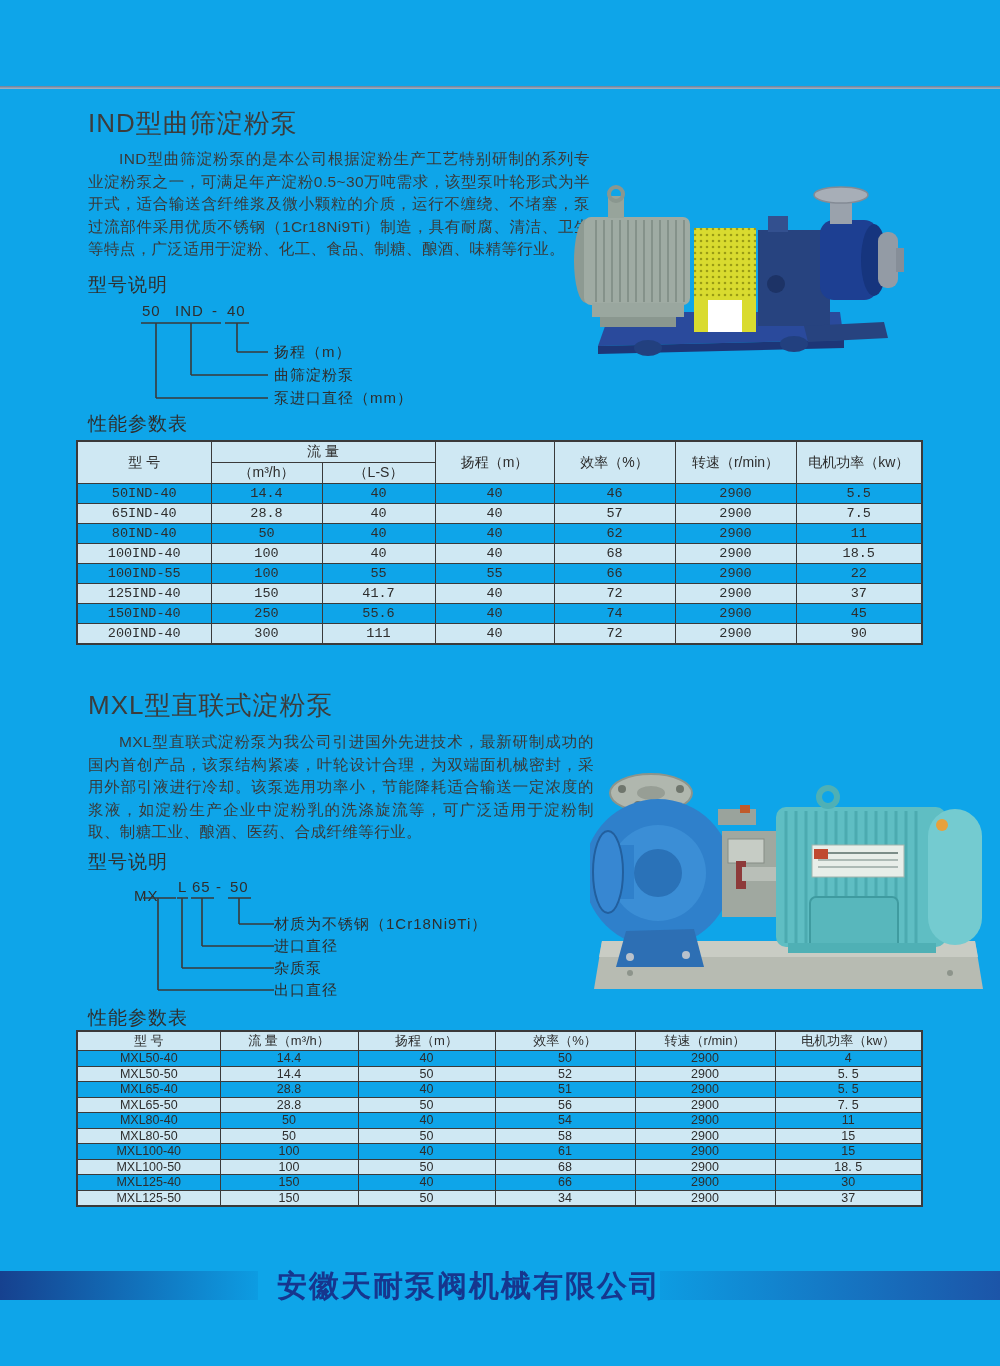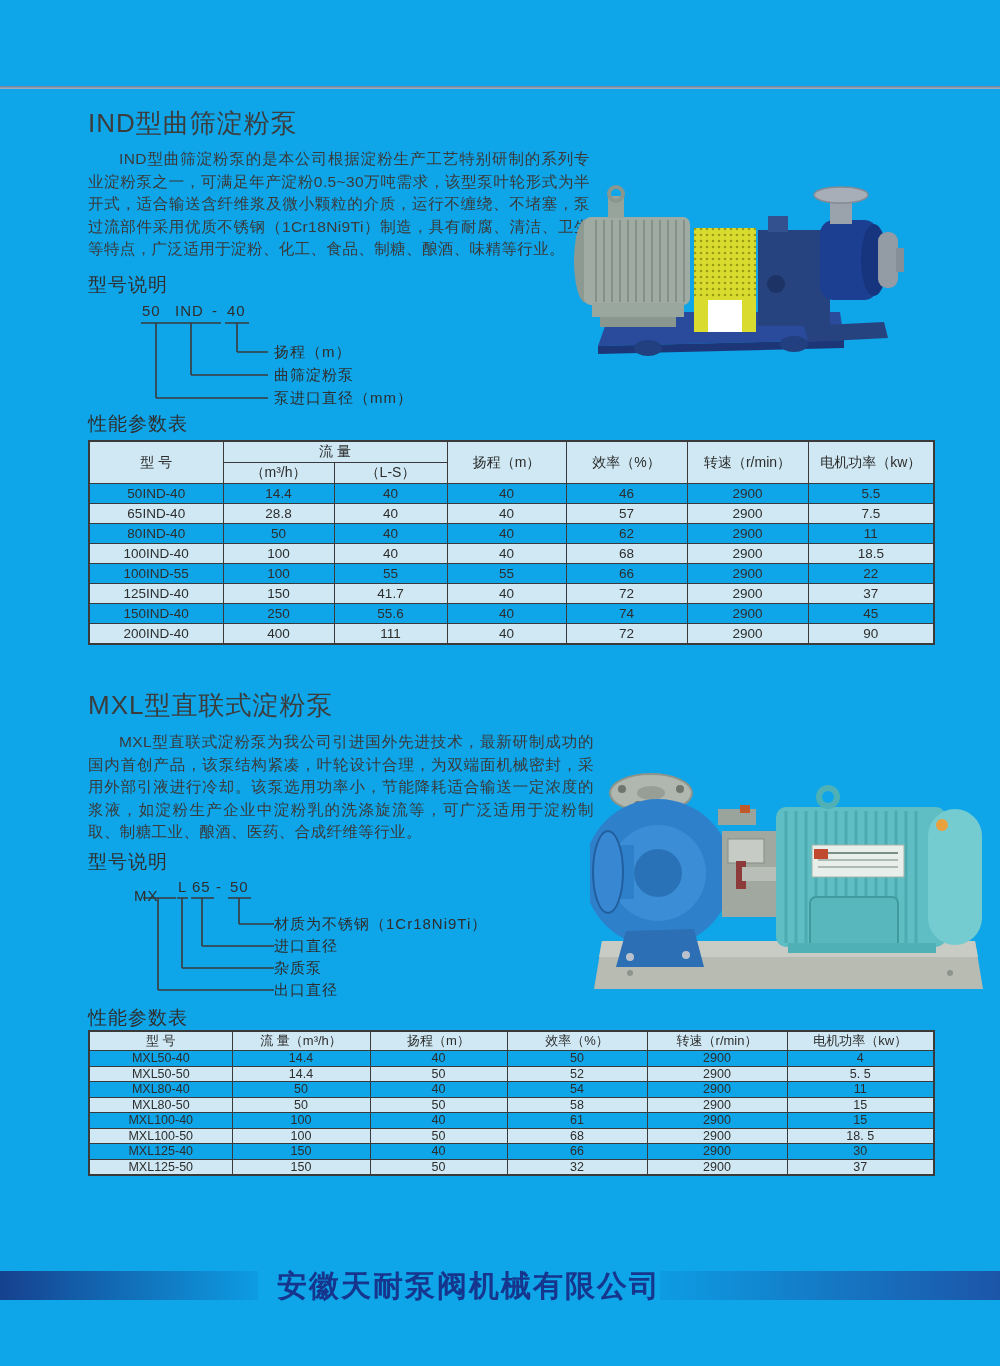--- a/index.html
+++ b/index.html
@@ -35,28 +35,28 @@
   .diagram2{top:878px;width:480px;height:128px;}
   .diagram .dlines{position:absolute;left:0;top:0;}
   .code{position:absolute;top:2px;font-size:15px;color:#2e2e2e;letter-spacing:1px;}
   .d1-p0{left:54px;} .d1-p1{left:87px;} .d1-p2{left:124px;} .d1-p3{left:139px;}
   .d2-p0{left:46px;top:0;margin-top:9px;} .d2-p1{left:90px;top:0;} .d2-p2{left:104px;top:0;}
   .d2-p3{left:128px;top:0;} .d2-p4{left:142px;top:0;}
   .dlabel{position:absolute;left:186px;font-size:15px;color:#2e2e2e;letter-spacing:1px;white-space:nowrap;}
   .d1-l0{top:43px;} .d1-l1{top:66px;} .d1-l2{top:89px;}
   .d2-l0{top:37px;} .d2-l1{top:59px;} .d2-l2{top:81px;} .d2-l3{top:103px;}
 
-  .param-table{position:absolute;left:88px;width:845px;border-collapse:collapse;
+  .param-table{position:absolute;left:76px;width:845px;border-collapse:collapse;
     table-layout:fixed;border:2px solid #3a3a3a;}
   .param-table th,.param-table td{border:1px solid #3a3a3a;text-align:center;
     padding:0;color:#2d2d2d;font-weight:normal;overflow:hidden;white-space:nowrap;}
   .param-table th{background:#cfe8f3;}
   .t1{top:440px;}
   .t1 th{height:20px;font-size:14px;}
-  .t1 td{height:19px;font-size:13.5px;}
+  .t1 td{height:19px;font-size:13.5px;font-family:Liberation Mono, monospace;}
   .t1 tbody tr:nth-child(even) td{background:#cfe8f3;}
   .t2{top:1030px;}
   .t2 th{height:18px;font-size:13px;}
   .t2 td{height:14.5px;font-size:12.5px;line-height:14px;}
   .t2 tbody tr:nth-child(even) td{background:#cfe8f3;}
 
   .fbar{position:absolute;top:1271px;height:29px;}
   .fbar-left{left:0;width:258px;background:linear-gradient(90deg,#16418f,#0d9ce2);}
   .fbar-right{left:660px;width:340px;background:linear-gradient(90deg,#0d9ce2,#1c55a8);}
   .company{position:absolute;left:276px;top:1266px;width:386px;text-align:center;
@@ -230,21 +230,21 @@
           <td>150IND-40</td>
           <td>250</td>
           <td>55.6</td>
           <td>40</td>
           <td>74</td>
           <td>2900</td>
           <td>45</td>
         </tr>
         <tr>
           <td>200IND-40</td>
-          <td>400</td>
+          <td>300</td>
           <td>111</td>
           <td>40</td>
           <td>72</td>
           <td>2900</td>
           <td>90</td>
         </tr>
       </tbody>
   </table>
 
   <h1 class="title title2">MXL型直联式淀粉泵</h1>
@@ -367,20 +367,36 @@
         </tr>
         <tr>
           <td>MXL50-50</td>
           <td>14.4</td>
           <td>50</td>
           <td>52</td>
           <td>2900</td>
           <td>5. 5</td>
         </tr>
         <tr>
+          <td>MXL65-40</td>
+          <td>28.8</td>
+          <td>40</td>
+          <td>51</td>
+          <td>2900</td>
+          <td>5. 5</td>
+        </tr>
+        <tr>
+          <td>MXL65-50</td>
+          <td>28.8</td>
+          <td>50</td>
+          <td>56</td>
+          <td>2900</td>
+          <td>7. 5</td>
+        </tr>
+        <tr>
           <td>MXL80-40</td>
           <td>50</td>
           <td>40</td>
           <td>54</td>
           <td>2900</td>
           <td>11</td>
         </tr>
         <tr>
           <td>MXL80-50</td>
           <td>50</td>
@@ -410,21 +426,21 @@
           <td>150</td>
           <td>40</td>
           <td>66</td>
           <td>2900</td>
           <td>30</td>
         </tr>
         <tr>
           <td>MXL125-50</td>
           <td>150</td>
           <td>50</td>
-          <td>32</td>
+          <td>34</td>
           <td>2900</td>
           <td>37</td>
         </tr>
       </tbody>
   </table>
 
   <div class="fbar fbar-left"></div>
   <div class="company">安徽天耐泵阀机械有限公司</div>
   <div class="fbar fbar-right"></div>
 

